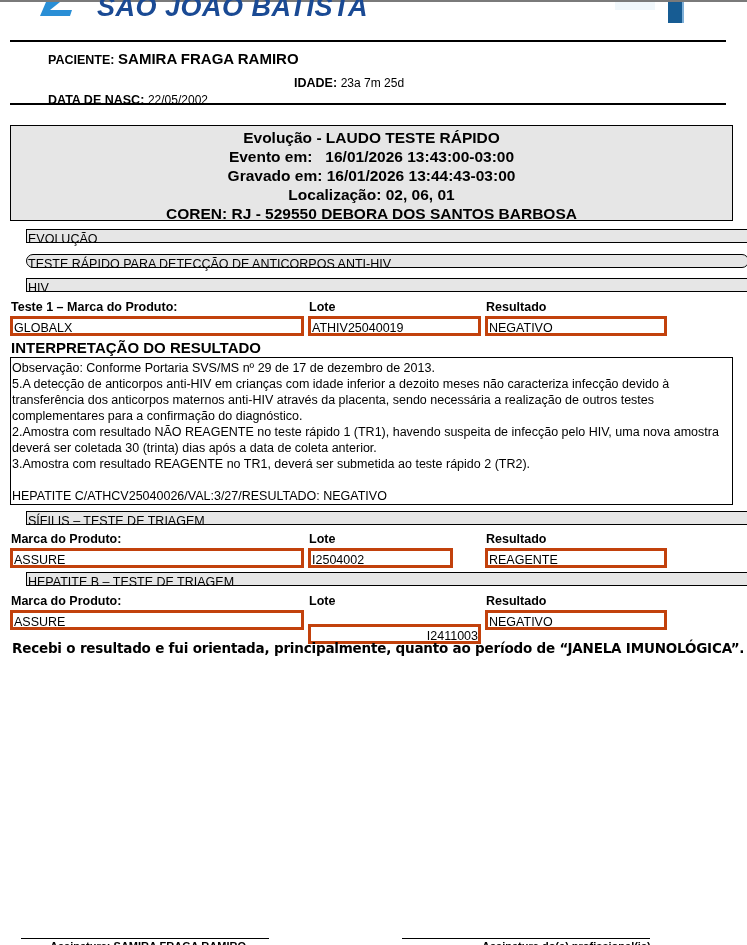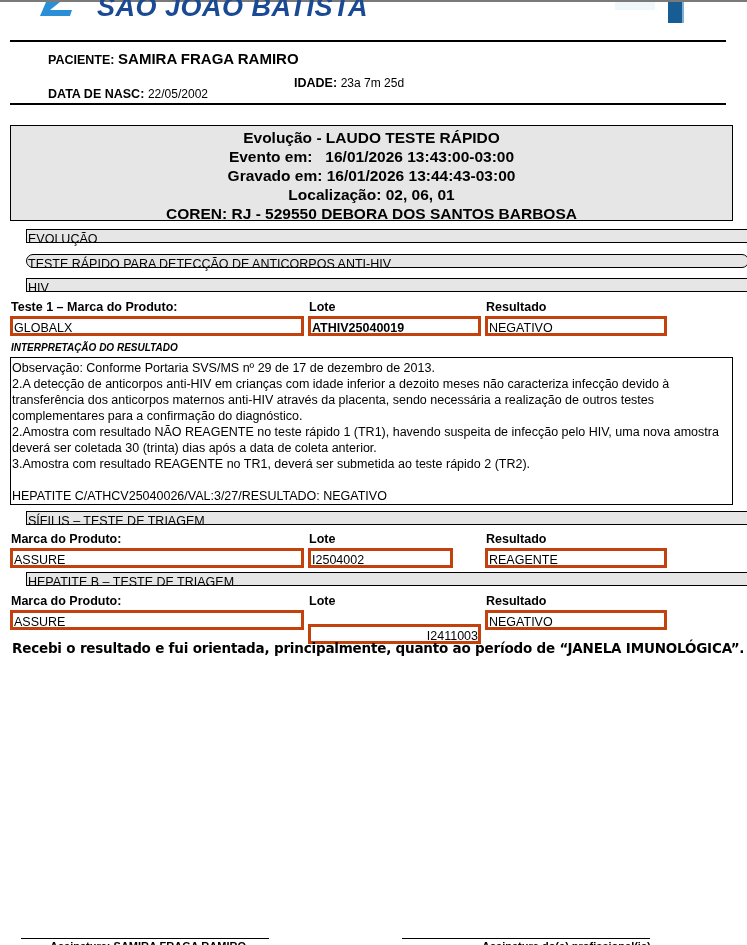--- a/index.html
+++ b/index.html
@@ -64,21 +64,21 @@
 <div class="logo-right-glow"></div>
 <div class="logo-right"></div>
 
 <div class="rule" style="top:40px;"></div>
 
 <div class="patient-row" style="top:50px;">
   <span class="label-narrow">PACIENTE:</span>
   <span class="val-big">SAMIRA FRAGA RAMIRO</span>
 </div>
 
-<div class="patient-row" style="top:86px;">
+<div class="patient-row" style="top:92px;">
   <span class="label-narrow">DATA DE NASC:</span>
   <span class="val-small">22/05/2002</span>
 </div>
 <div class="patient-row" style="top:75px; left:258px;">
   <span class="label-narrow">IDADE:</span>
   <span class="val-small">23a 7m 25d</span>
 </div>
 
 <div class="rule" style="top:103px;"></div>
 
@@ -91,28 +91,28 @@
 </div>
 
 <div class="section-bar" style="top:229px;">EVOLUÇÃO</div>
 <div class="section-bar" style="top:254px;border-radius:9px;">TESTE RÁPIDO PARA DETECÇÃO DE ANTICORPOS ANTI-HIV</div>
 <div class="section-bar" style="top:278px;">HIV</div>
 
 <div class="field-label" style="left:11px; top:300px;">Teste 1 – Marca do Produto:</div>
 <div class="field-label" style="left:309px; top:300px;">Lote</div>
 <div class="field-label" style="left:486px; top:300px;">Resultado</div>
 <div class="field-box" style="left:10px; top:316px; width:294px;">GLOBALX</div>
-<div class="field-box" style="left:308px; top:316px; width:173px;font-weight:bold;">ATHIV25040019</div>
+<div class="field-box" style="left:308px; top:316px; width:173px;">ATHIV25040019</div>
 <div class="field-box" style="left:485px; top:316px; width:182px;">NEGATIVO</div>
 
-<div class="field-label" style="left:11px; top:341px; font-size:10px;font-style:italic;">INTERPRETAÇÃO DO RESULTADO</div>
+<div class="field-label" style="left:11px; top:341px; font-size:15px;">INTERPRETAÇÃO DO RESULTADO</div>
 
 <div class="interp-box">
   <p>Observação: Conforme Portaria SVS/MS nº 29 de 17 de dezembro de 2013.</p>
-  <p>2.A detecção de anticorpos anti-HIV em crianças com idade inferior a dezoito meses não caracteriza infecção devido à transferência dos anticorpos maternos anti-HIV através da placenta, sendo necessária a realização de outros testes complementares para a confirmação do diagnóstico.</p>
+  <p>5.A detecção de anticorpos anti-HIV em crianças com idade inferior a dezoito meses não caracteriza infecção devido à transferência dos anticorpos maternos anti-HIV através da placenta, sendo necessária a realização de outros testes complementares para a confirmação do diagnóstico.</p>
   <p>2.Amostra com resultado NÃO REAGENTE no teste rápido 1 (TR1), havendo suspeita de infecção pelo HIV, uma nova amostra deverá ser coletada 30 (trinta) dias após a data de coleta anterior.</p>
   <p>3.Amostra com resultado REAGENTE no TR1, deverá ser submetida ao teste rápido 2 (TR2).</p>
   <div class="gap"></div>
   <p>HEPATITE C/ATHCV25040026/VAL:3/27/RESULTADO: NEGATIVO</p>
 </div>
 
 <div class="section-bar" style="top:511px;">SÍFILIS – TESTE DE TRIAGEM</div>
 <div class="field-label" style="left:11px; top:532px;">Marca do Produto:</div>
 <div class="field-label" style="left:309px; top:532px;">Lote</div>
 <div class="field-label" style="left:486px; top:532px;">Resultado</div>

